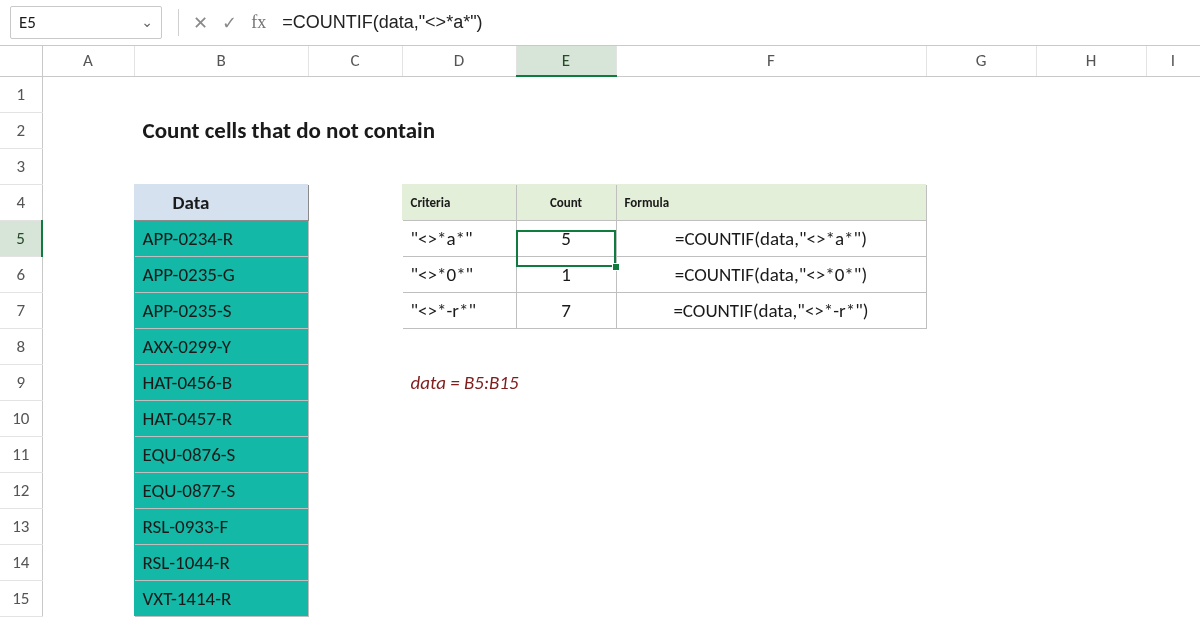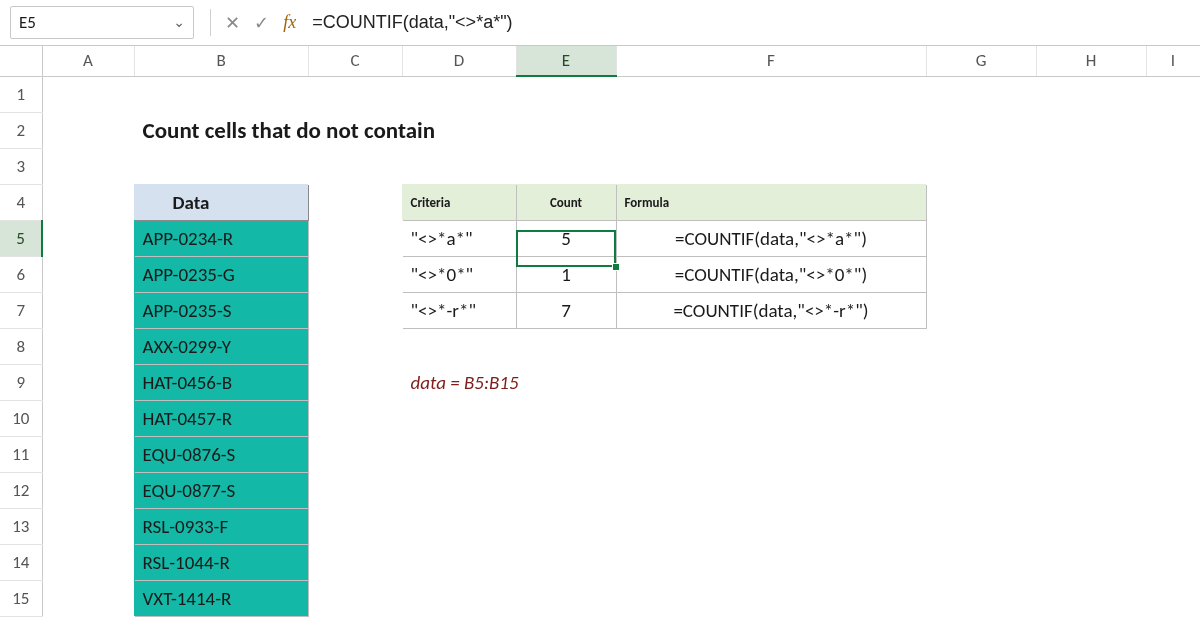--- a/index.html
+++ b/index.html
@@ -16,21 +16,21 @@
 
   
   .formula-bar {
     display: flex;
     align-items: stretch;
     height: 46px;
     border-bottom: 1px solid #c9c9c9;
     background: #ffffff;
   }
   .namebox {
-    width: 184px;
+    width: 152px;
     display: flex;
     align-items: center;
     border: 1px solid #c9c9c9;
     margin: 6px 6px 6px 10px;
     padding: 0 8px;
     background: #fff;
     font-size: 17px;
     justify-content: space-between;
     border-radius: 2px;
   }
@@ -42,23 +42,22 @@
     display: flex;
     align-items: center;
     gap: 14px;
     padding: 0 10px;
     color: #8a8a8a;
   }
   .fbar-mid .sep {
     width: 1px; height: 60%; background: #d0d0d0;
   }
   .fx {
-    font-style: italic;
     font-family: "Times New Roman", serif;
-    color: #a16207;
+    color: #737373;
   }
   .formula-input {
     flex: 1;
     border: none;
     outline: none;
     font-size: 18px;
     padding: 0 6px;
     color: #222;
     background: transparent;
   }

